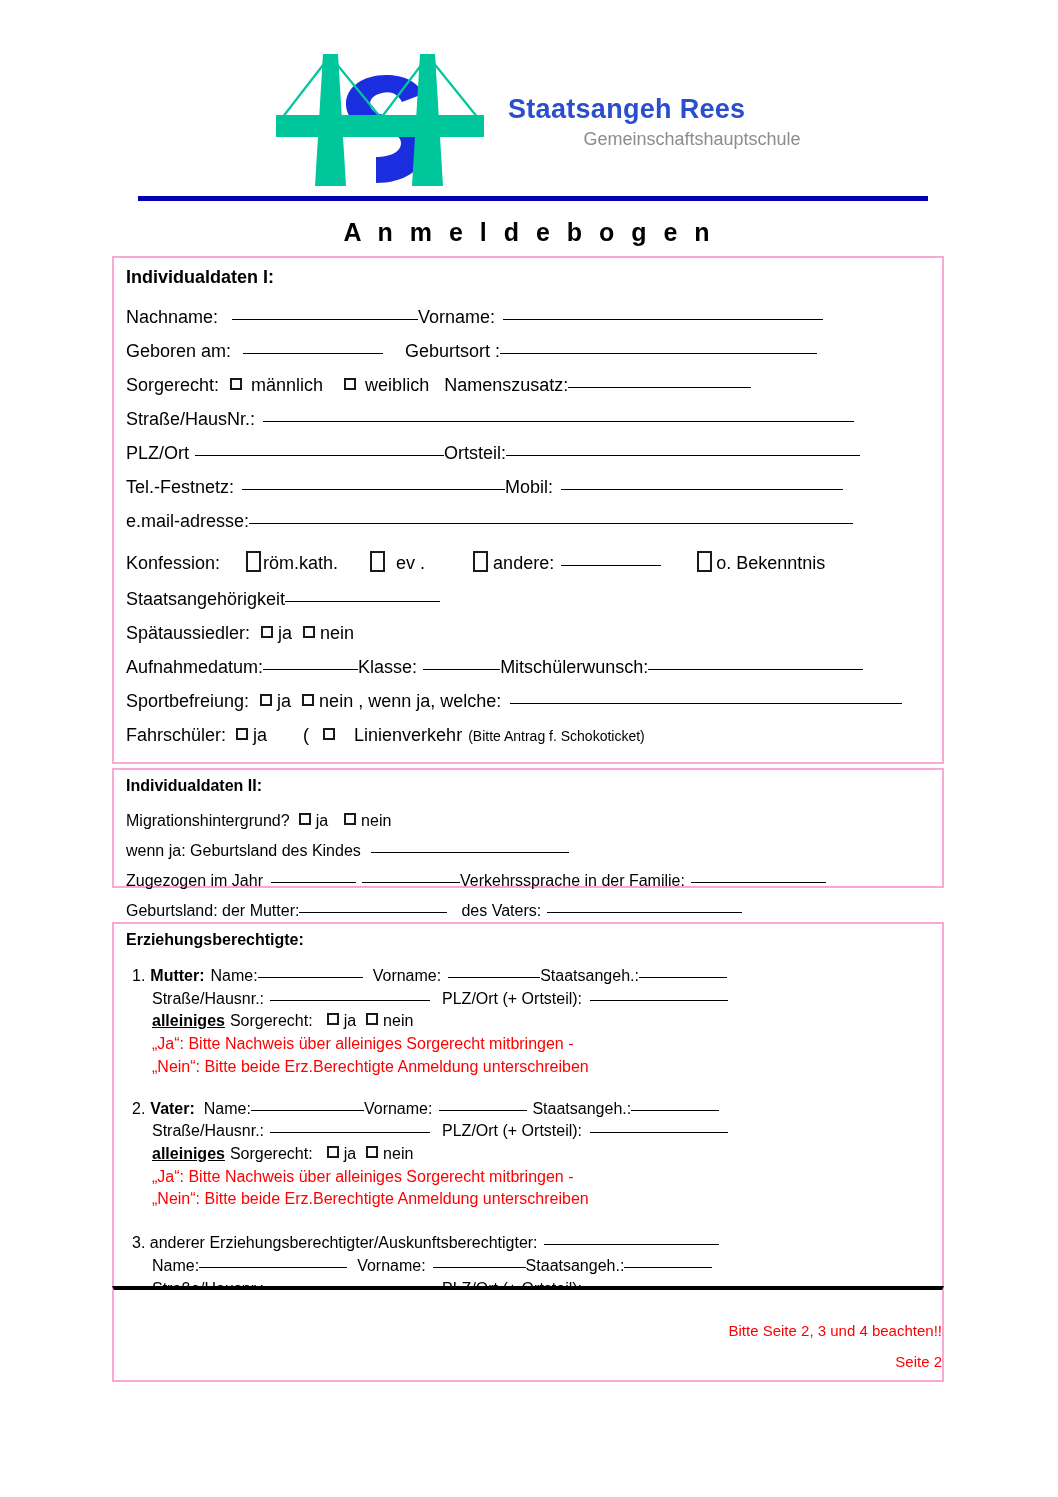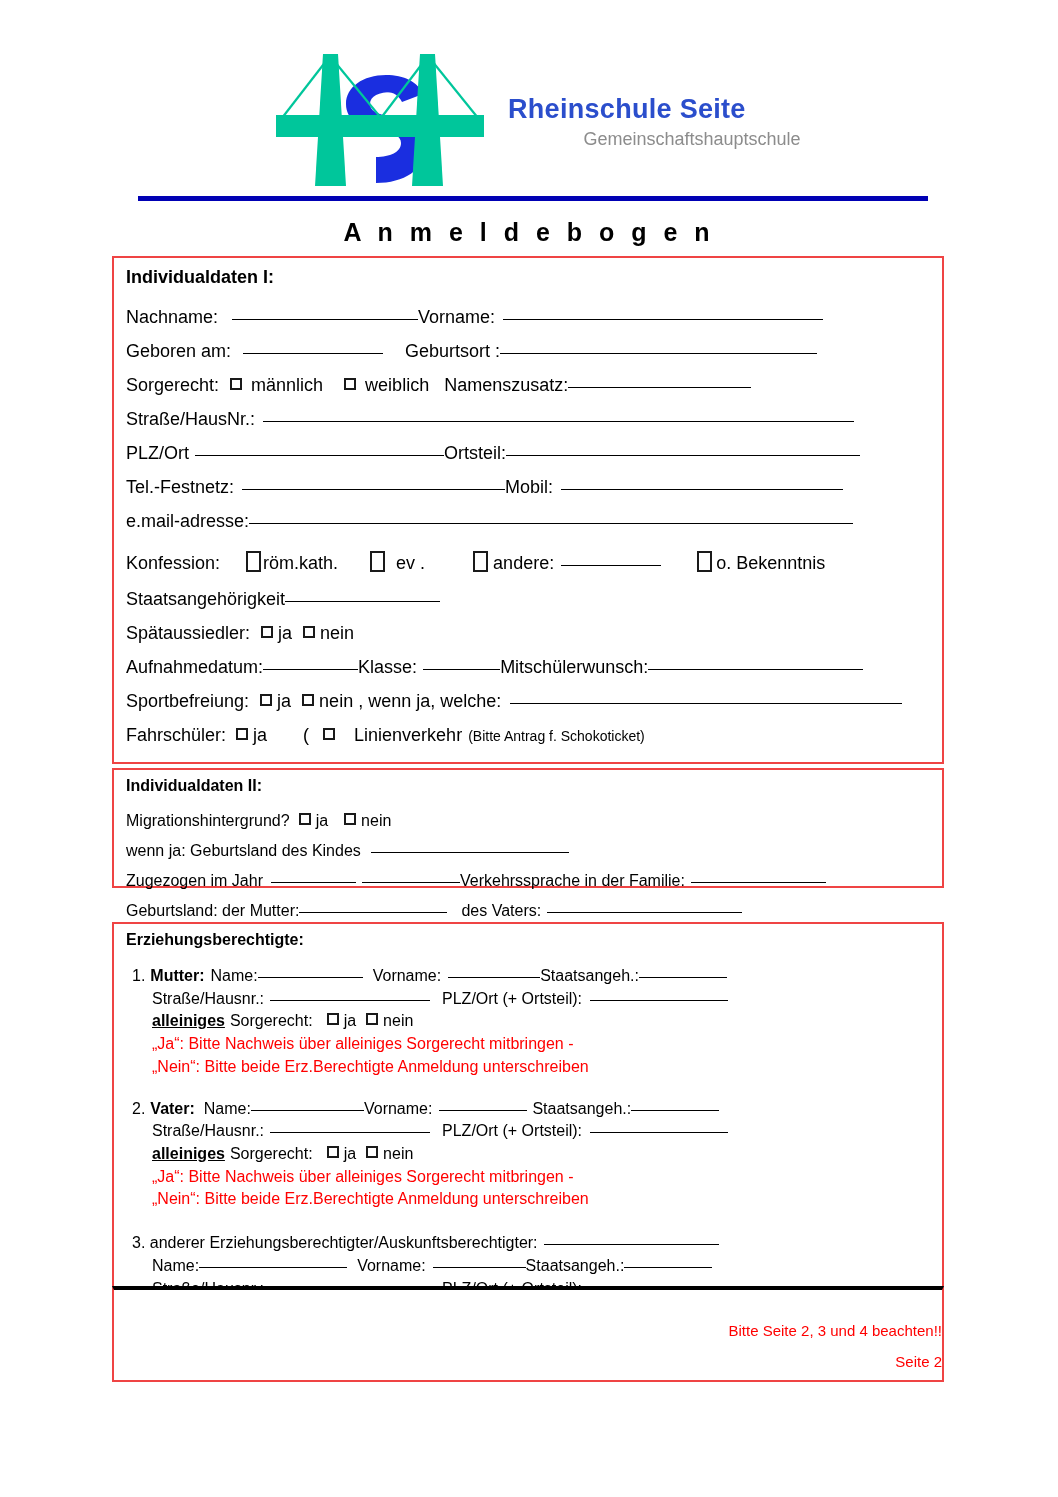--- a/index.html
+++ b/index.html
@@ -73,21 +73,21 @@
     letter-spacing: 5px;
     border-bottom: 3px solid #000;
     padding-bottom: 10px;
   }
 
   
   .box {
     position: absolute;
     left: 112px;
     width: 832px;
-    border: 2px solid #ef4444;
+    border: 2px solid #f9a8d4;
     box-sizing: border-box;
     background: #fff;
   }
   #box-individual-1 { top: 256px;  height: 508px; }
   #box-individual-2 { top: 768px;  height: 120px; }
   #box-guardians   { top: 922px;  height: 384px; }
   #box-footer      { top: 1286px; height: 96px; border-top: 4px solid #000; }
 
   .section-title {
     font-size: 18px;
@@ -193,21 +193,21 @@
       <g fill="#00c69b">
         <path d="M55 12 L 70 12 L 78 144 L 47 144 Z"></path>
         <path d="M152 12 L 167 12 L 175 144 L 144 144 Z"></path>
       </g>
 
       <rect x="8" y="73" width="208" height="22" fill="#00c69b"></rect>
     </svg>
   </div>
 
   <div class="school-text">
-    <div class="school-name">Rheinschule Seite</div>
+    <div class="school-name">Staatsangeh Rees</div>
     <div class="school-sub">Gemeinschaftshauptschule</div>
   </div>
 </div>
 
 <div class="blue-rule"></div>
 
 <div class="doc-title">
   <span>A n m e l d e b o g e n</span>
 </div>
 

